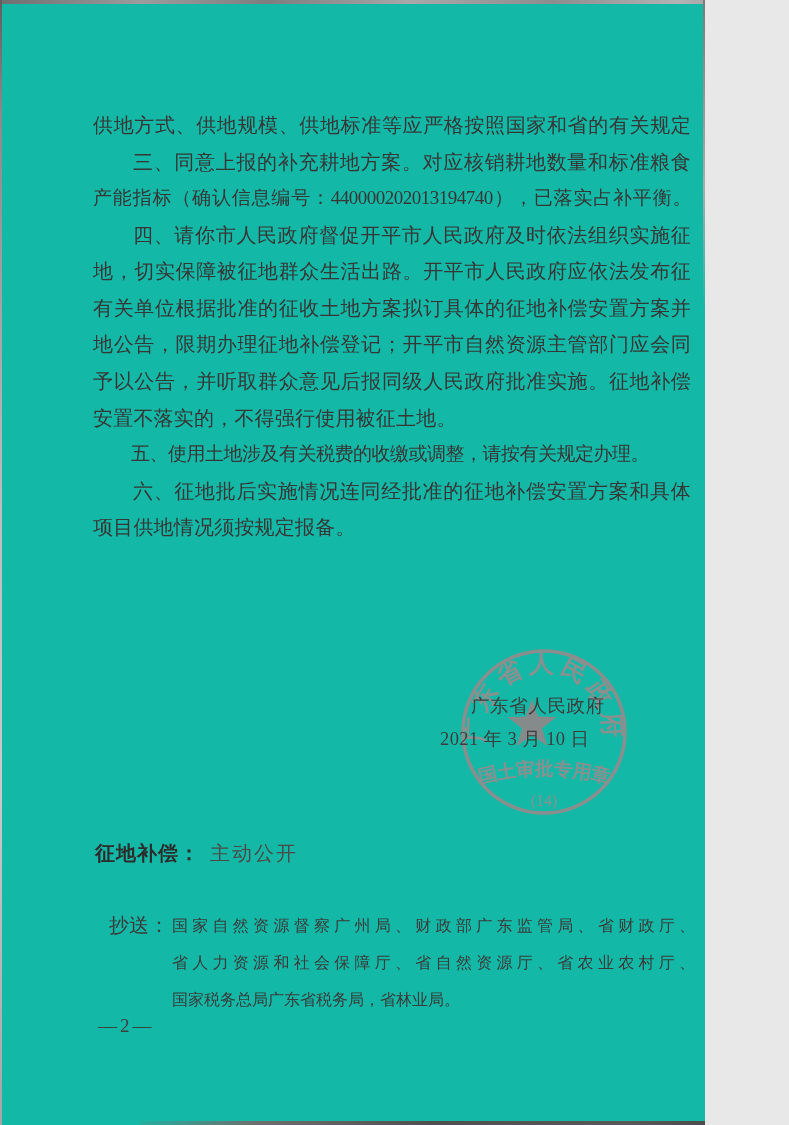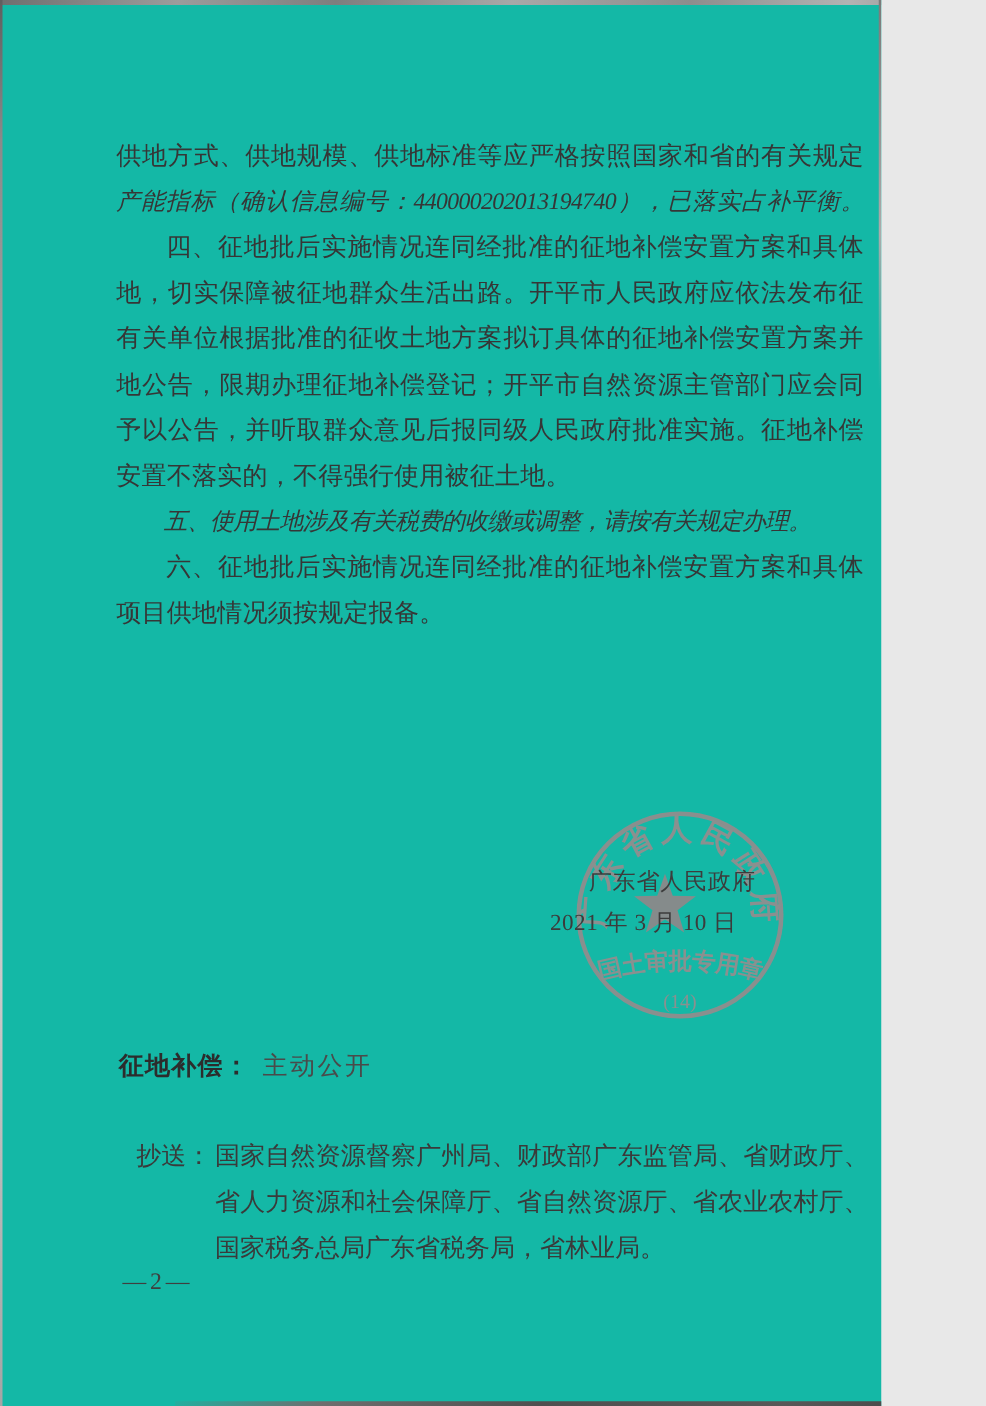--- a/index.html
+++ b/index.html
@@ -20,21 +20,21 @@
     background:linear-gradient(to right,rgba(120,120,120,0.15),#6e6e6e 18%,#4f4f4f 45%,#585858 75%,#3f3f3f); }
 
   
   .body-block { position:absolute; left:93px; top:107px; width:598px; }
   .bline {
     height:36.58px; line-height:36.58px; font-size:20px;
     white-space:nowrap; letter-spacing:0.2px; color:#363636;
   }
   .bline.fill { white-space:normal; text-align:justify; text-align-last:justify; }
   .bline.ind  { text-indent:2em; }
-  .bline.tight{ font-size:19px; letter-spacing:-0.5px;font-style:italic; }
+  .bline.tight{ font-size:19px; letter-spacing:-0.5px; }
 
   
   .seal { position:absolute; left:440px; top:630px; width:220px; height:210px; z-index:1; opacity:0.96; }
   .seal text { fill:#8f8f8f; font-family:"Liberation Serif","DejaVu Serif",serif; }
 
   
   .sig-authority {
     position:absolute; left:471px; top:694px; z-index:2;
     font-size:18.5px; letter-spacing:0.6px; line-height:24px; color:#3c3c3c; white-space:nowrap;
   }
@@ -48,40 +48,41 @@
   .disclosure .lab {
     font-family:"Liberation Sans","DejaVu Sans",sans-serif; font-weight:bold;
     font-size:20px; letter-spacing:1px; color:#2c2c2c;
   }
   .disclosure .val { font-size:20px; letter-spacing:2px; color:#4a4a4a; margin-left:10px;text-align:right; }
 
   
   .cc { position:absolute; left:109px; top:907px; width:586px; display:flex; }
   .cc-label { width:63px; flex:0 0 63px; font-size:20px; line-height:37px; color:#3a3a3a; }
   .cc-lines { width:523px; }
-  .ccline { height:37px; line-height:37px; font-size:20px; color:#3a3a3a; white-space:nowrap; }
+  .ccline { height:37px; line-height:37px; font-size:16px; color:#3a3a3a; white-space:nowrap; }
   .ccline.fill { white-space:normal; text-align:justify; text-align-last:justify; }
 
   .page-number { position:absolute; left:98px; top:1013px; font-size:19px;
     letter-spacing:3px; line-height:26px; color:#3f3f3f; white-space:nowrap; }
 </style>
 </head>
 <body>
 
 <div class="page">
 
   <div class="edge-top"></div>
   <div class="edge-left"></div>
   <div class="edge-right"></div>
   <div class="edge-bottom"></div>
 
   <div class="body-block">
     <div class="bline fill">供地方式、供地规模、供地标准等应严格按照国家和省的有关规定</div>
+    <div class="bline fill ind">三、同意上报的补充耕地方案。对应核销耕地数量和标准粮食</div>
     <div class="bline fill tight">产能指标（确认信息编号：440000202013194740），已落实占补平衡。</div>
-    <div class="bline fill ind">四、征地批后实施情况连同经批准的征地补偿安置方案和具体</div>
+    <div class="bline fill ind">四、请你市人民政府督促开平市人民政府及时依法组织实施征</div>
     <div class="bline fill">地，切实保障被征地群众生活出路。开平市人民政府应依法发布征</div>
     <div class="bline fill">有关单位根据批准的征收土地方案拟订具体的征地补偿安置方案并</div>
     <div class="bline fill">地公告，限期办理征地补偿登记；开平市自然资源主管部门应会同</div>
     <div class="bline fill">予以公告，并听取群众意见后报同级人民政府批准实施。征地补偿</div>
     <div class="bline">安置不落实的，不得强行使用被征土地。</div>
     <div class="bline ind tight">五、使用土地涉及有关税费的收缴或调整，请按有关规定办理。</div>
     <div class="bline fill ind">六、征地批后实施情况连同经批准的征地补偿安置方案和具体</div>
     <div class="bline">项目供地情况须按规定报备。</div>
   </div>
 

